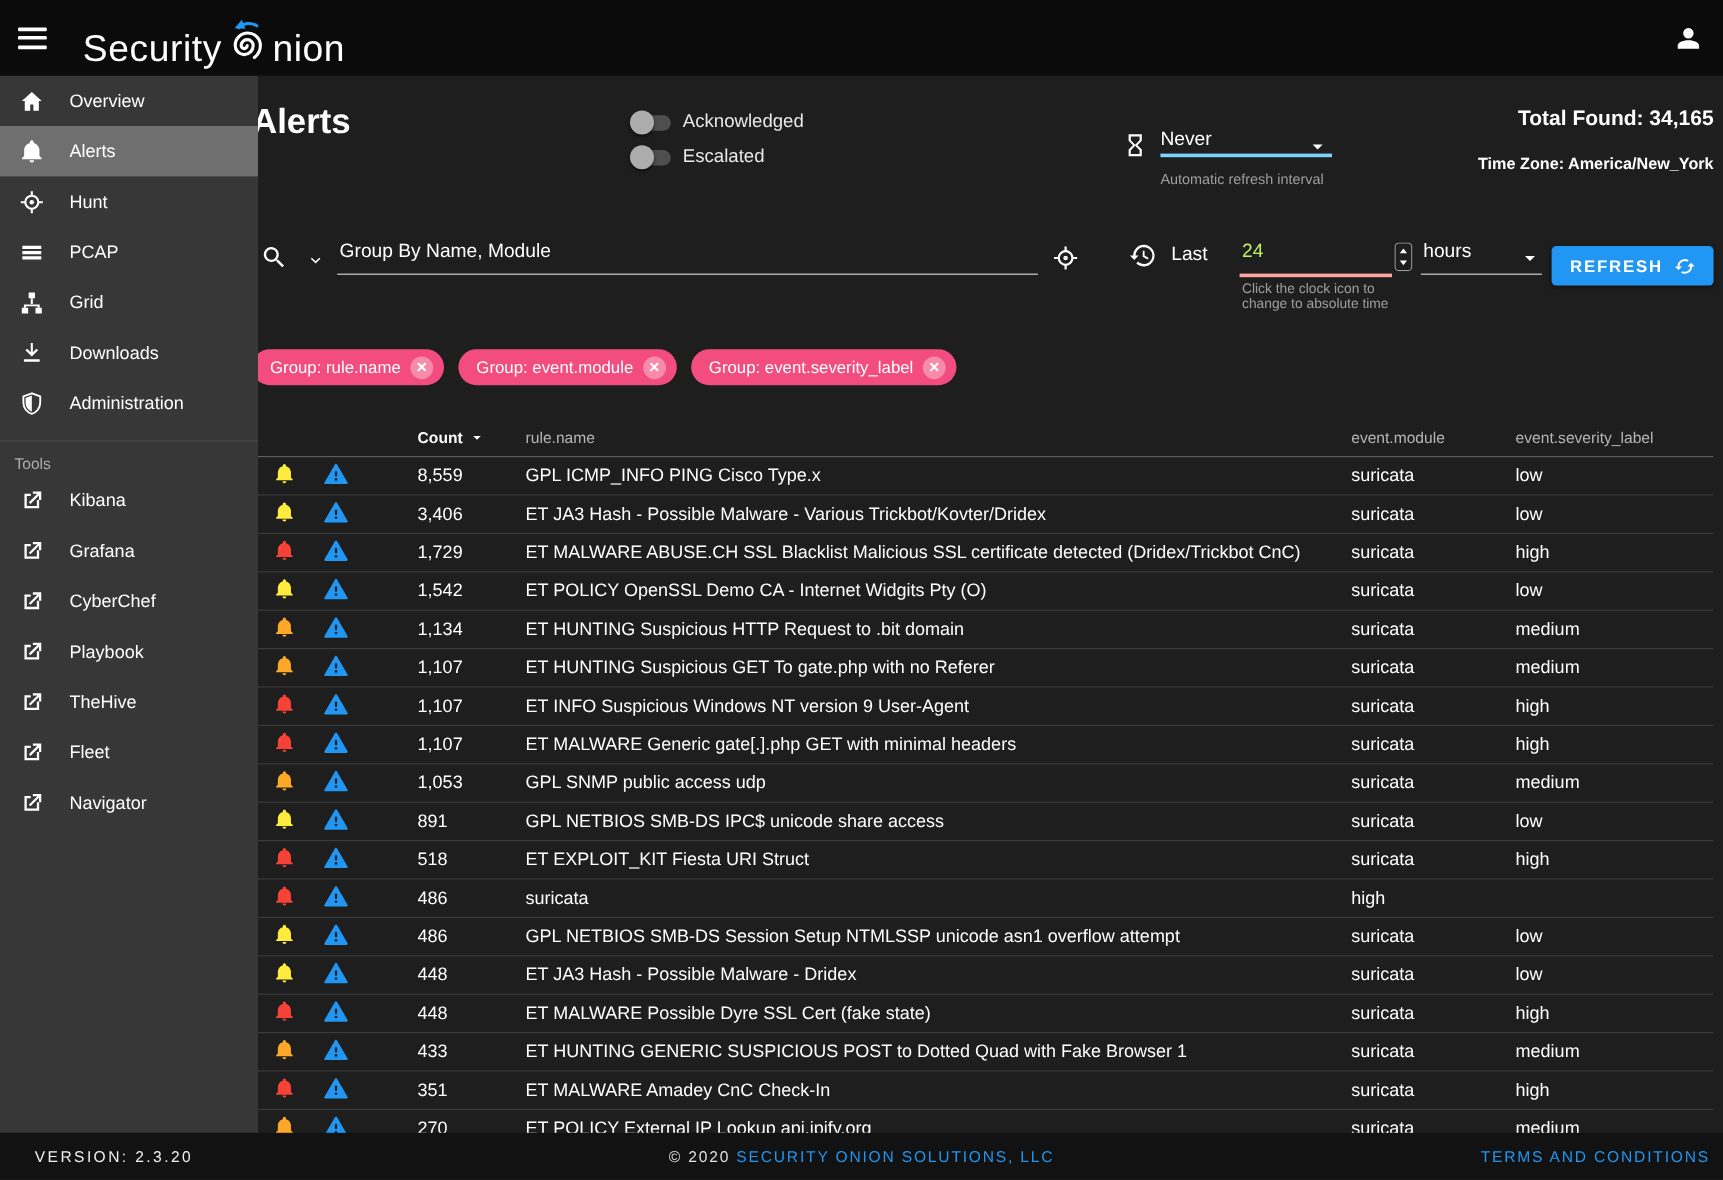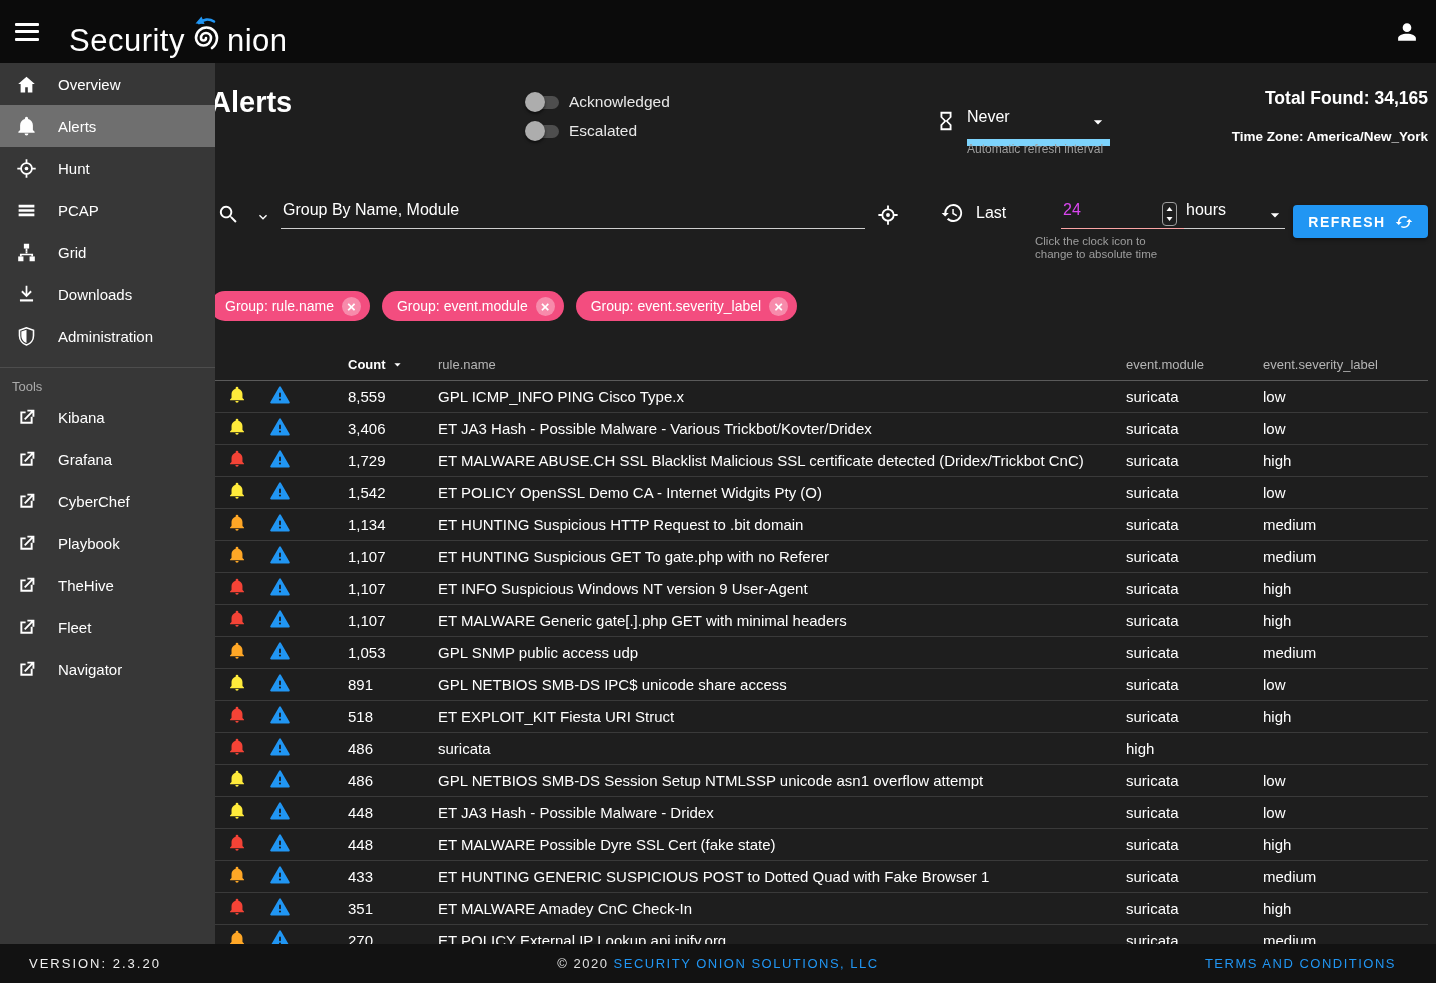--- a/index.html
+++ b/index.html
@@ -42,21 +42,21 @@
   .toggle { position:relative; width:36px; height:20px; flex:0 0 auto; }
   .toggle .track { position:absolute; left:3px; top:4px; width:31px; height:13px;
     border-radius:7px; background:#4e4e4e; }
   .toggle .thumb { position:absolute; left:0; top:0; width:20px; height:20px;
     border-radius:50%; background:#adadad; box-shadow:0 2px 3px rgba(0,0,0,.55); }
   .toggle-label { font-size:15.5px; color:#e8e8e8; }
 
   .refresh-interval { position:absolute; left:738px; top:45px; }
   .hourglass { position:absolute; left:0; top:2px; }
   .ri-select { position:absolute; left:32px; top:0; width:143px; cursor:pointer;
-    border-bottom:7px solid #7dd3fc; padding-bottom:13px; }
+    border-bottom:3px solid #7dd3fc; padding-bottom:2px; }
   .ri-select .val { font-size:16px; color:#fff; }
   .ri-caret { position:absolute; right:2px; top:4px; }
   .ri-hint { position:absolute; left:32px; top:34px; font-size:12px; color:#9e9e9e; white-space:nowrap; }
 
   .totals { position:absolute; right:8px; top:25px; text-align:right; }
   .total-found { font-size:17.5px; font-weight:700; }
   .timezone { margin-top:20px; font-size:13.5px; font-weight:700; }
 
   
   .icon-btn { cursor:pointer; }
@@ -65,22 +65,22 @@
   .search-field { position:absolute; left:84px; top:132px; width:584px; }
   .search-field input { width:100%; background:transparent; border:none; outline:none;
     border-bottom:1px solid #cfcfcf; color:#fff; font-size:16px;
     font-family:"Liberation Sans",sans-serif; padding:6px 2px 9px 2px; }
   .search-target { position:absolute; left:680px; top:141px; }
 
   .history-icon { position:absolute; left:743px; top:138px; }
   .last-label { position:absolute; left:779px; top:141px; font-size:16px; }
   .amount-field { position:absolute; left:836px; top:132px; width:127px; }
   .amount-field input { width:100%; background:transparent; border:none; outline:none;
-    border-bottom:1px solid #fca5a5; color:#d946ef; font-size:16px;
-    font-family:"Liberation Sans",sans-serif; padding:6px 2px 9px 2px;margin-left:28px; }
+    border-bottom:3px solid #fca5a5; color:#bef264; font-size:16px;
+    font-family:"Liberation Sans",sans-serif; padding:6px 2px 9px 2px; }
   .stepper { position:absolute; left:965px; top:139px; cursor:pointer; }
   .unit-select { position:absolute; left:987px; top:132px; width:101px; cursor:pointer;
     border-bottom:1px solid #cfcfcf; padding:6px 2px 9px 2px; }
   .unit-select .val { font-size:16px; }
   .unit-caret { position:absolute; right:0; top:10px; }
   .time-hint { position:absolute; left:838px; top:172px; font-size:11.5px;
     color:#9e9e9e; line-height:13px; }
 
   .refresh-btn { position:absolute; left:1096px; top:142px; width:135px; height:33px;
     background:#2196f3; border:none; border-radius:4px; color:#fff; cursor:pointer;
@@ -110,21 +110,21 @@
   .info-icon svg { width:20px; height:20px; }
   .bell-icon, .info-icon { display:inline-flex; }
 
   
   .footer { position:absolute; left:0; bottom:0; width:1436px; height:39px;
     background:#121212; z-index:30; display:flex; align-items:center; font-size:13px; }
   .version { margin-left:29px; letter-spacing:2px; color:#f0f0f0; }
   .copyright { position:absolute; left:50%; transform:translateX(-50%); letter-spacing:1.5px;
     color:#e0e0e0; white-space:nowrap; }
   .copyright a, .terms { color:#2196f3; text-decoration:none; cursor:pointer; }
-  .terms { margin-left:auto; margin-right:40px; letter-spacing:1.5px; }
+  .terms { margin-left:auto; margin-right:11px; letter-spacing:1.5px; }
 </style>
 </head>
 <body>
 
 <header class="topbar">
   <div class="hamburger">
     <span></span>
       <span></span>
       <span></span>
   </div>

